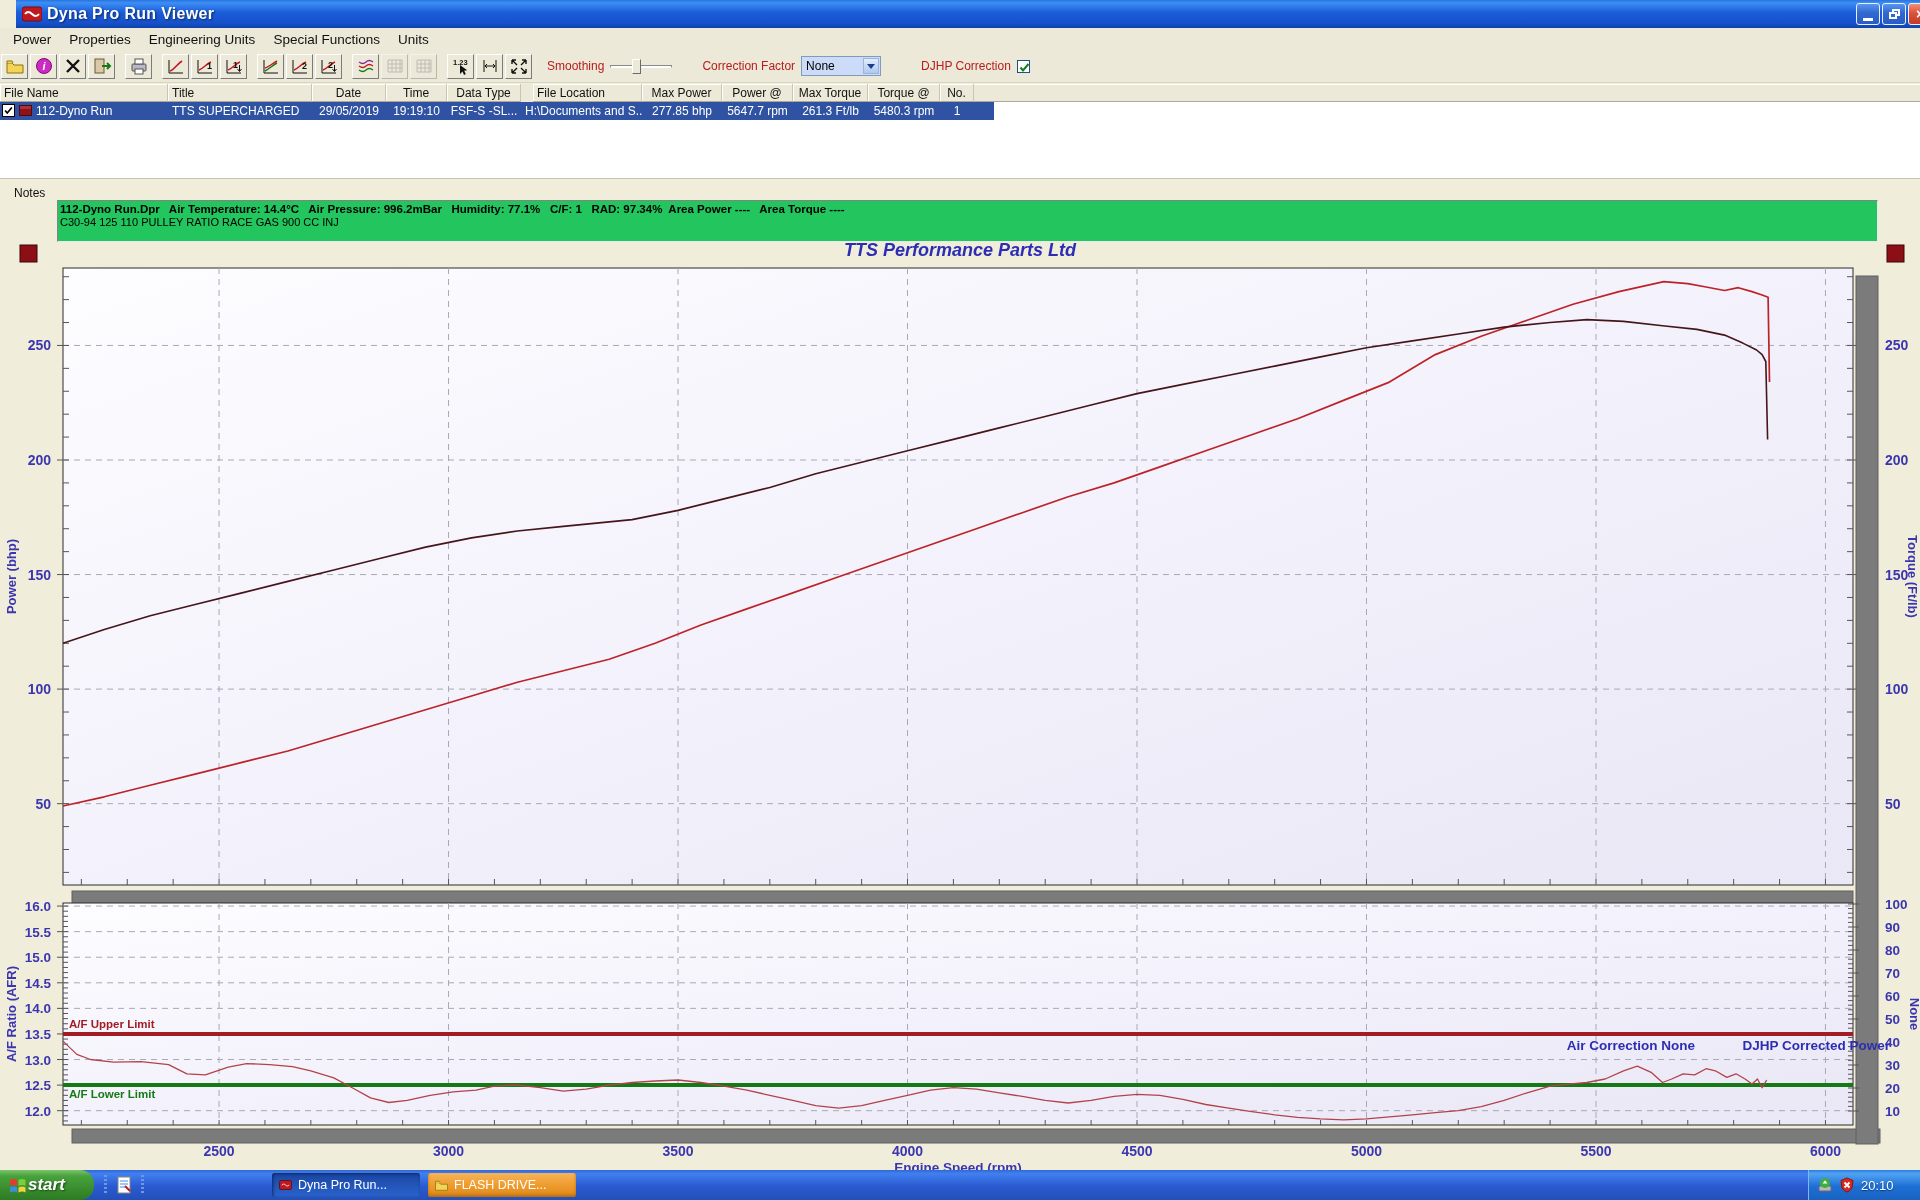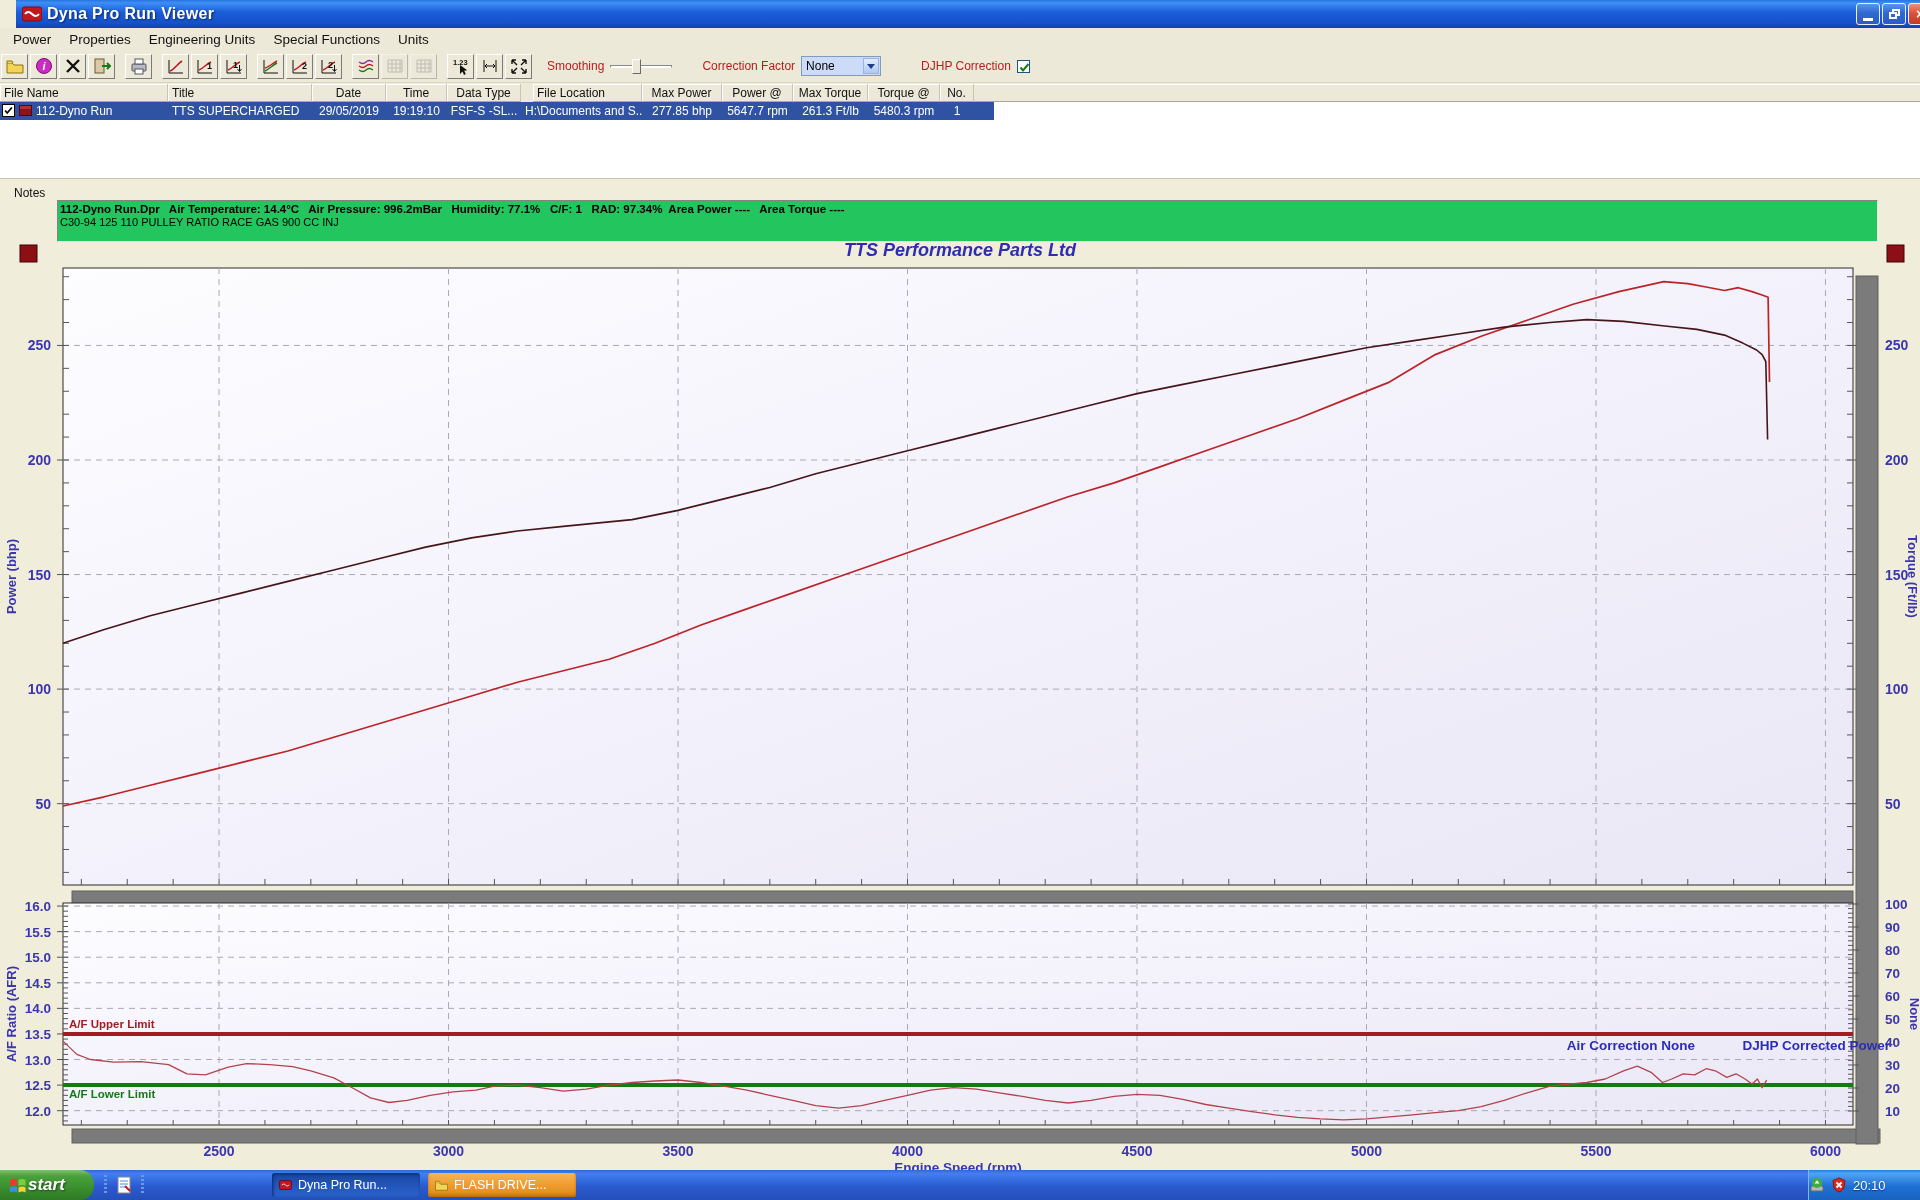--- a/index.html
+++ b/index.html
@@ -83,21 +83,21 @@
   .startbtn .stxt{color:#fff;font-size:17px;font-weight:bold;font-style:italic;text-shadow:1px 1px 2px #1c4a16;}
   .qlaunch{display:flex;align-items:center;height:30px;padding:0 8px;gap:6px;}
   .qsep{width:3px;height:20px;background:repeating-linear-gradient(180deg,#6f97e8 0 2px,transparent 2px 4px);margin:0 2px;}
   .taskbtnwrap{display:flex;gap:8px;margin-left:118px;}
   .taskbtn{height:24px;width:148px;border-radius:3px;display:flex;align-items:center;gap:5px;padding:0 6px;
     font-size:12.5px;color:#fff;white-space:nowrap;overflow:hidden;}
   .taskbtn.active{background:linear-gradient(180deg,#1a44a0,#2458bd 60%,#2a63cc);box-shadow:inset 1px 1px 3px #0c2a66;}
   .taskbtn.orange{background:linear-gradient(180deg,#f6b45a,#ef9c2e 50%,#df871a);box-shadow:inset 0 -2px 3px #b96c10;}
   .tray{position:absolute;right:0;top:0;height:30px;width:112px;display:flex;align-items:center;gap:6px;
     background:linear-gradient(180deg,#2a7de2 0%,#51a4f2 12%,#1d6fd4 55%,#1a62c0 100%);
-    border-left:1px solid #7fb6f2;}
+    border-left:1px solid #7fb6f2;padding-left:8px;}
   .clock{color:#fff;font-size:13px;text-shadow:0 1px 1px #0a3a7a;}
 </style>
 </head>
 <body>
 
 <div class="screen">
 
   <div class="titlebar">
     <svg class="appicon" viewBox="0 0 20 18">
       <rect x="0" y="2" width="20" height="14" rx="3" fill="#c01820" stroke="#7a0c10"></rect>

